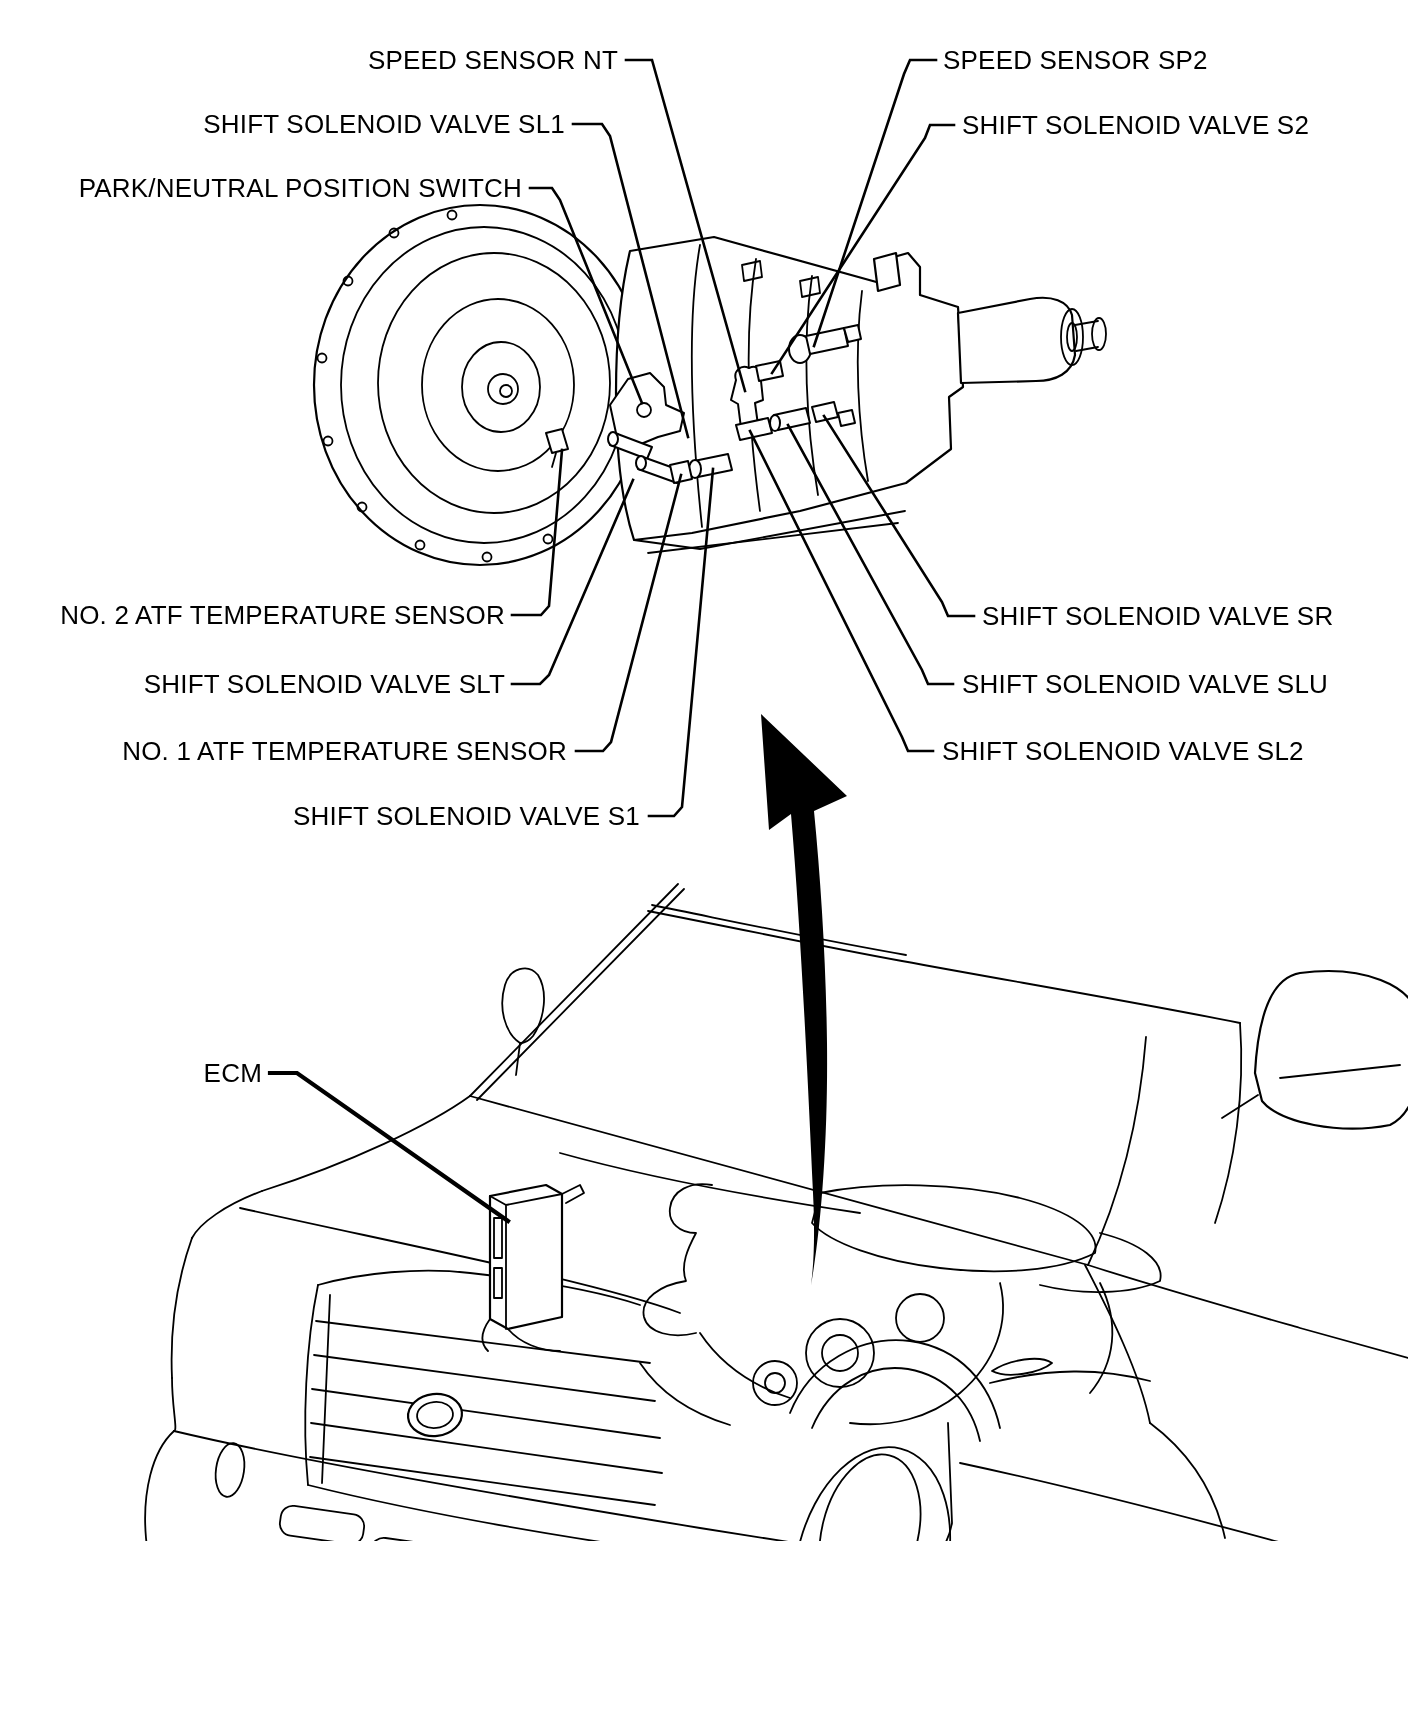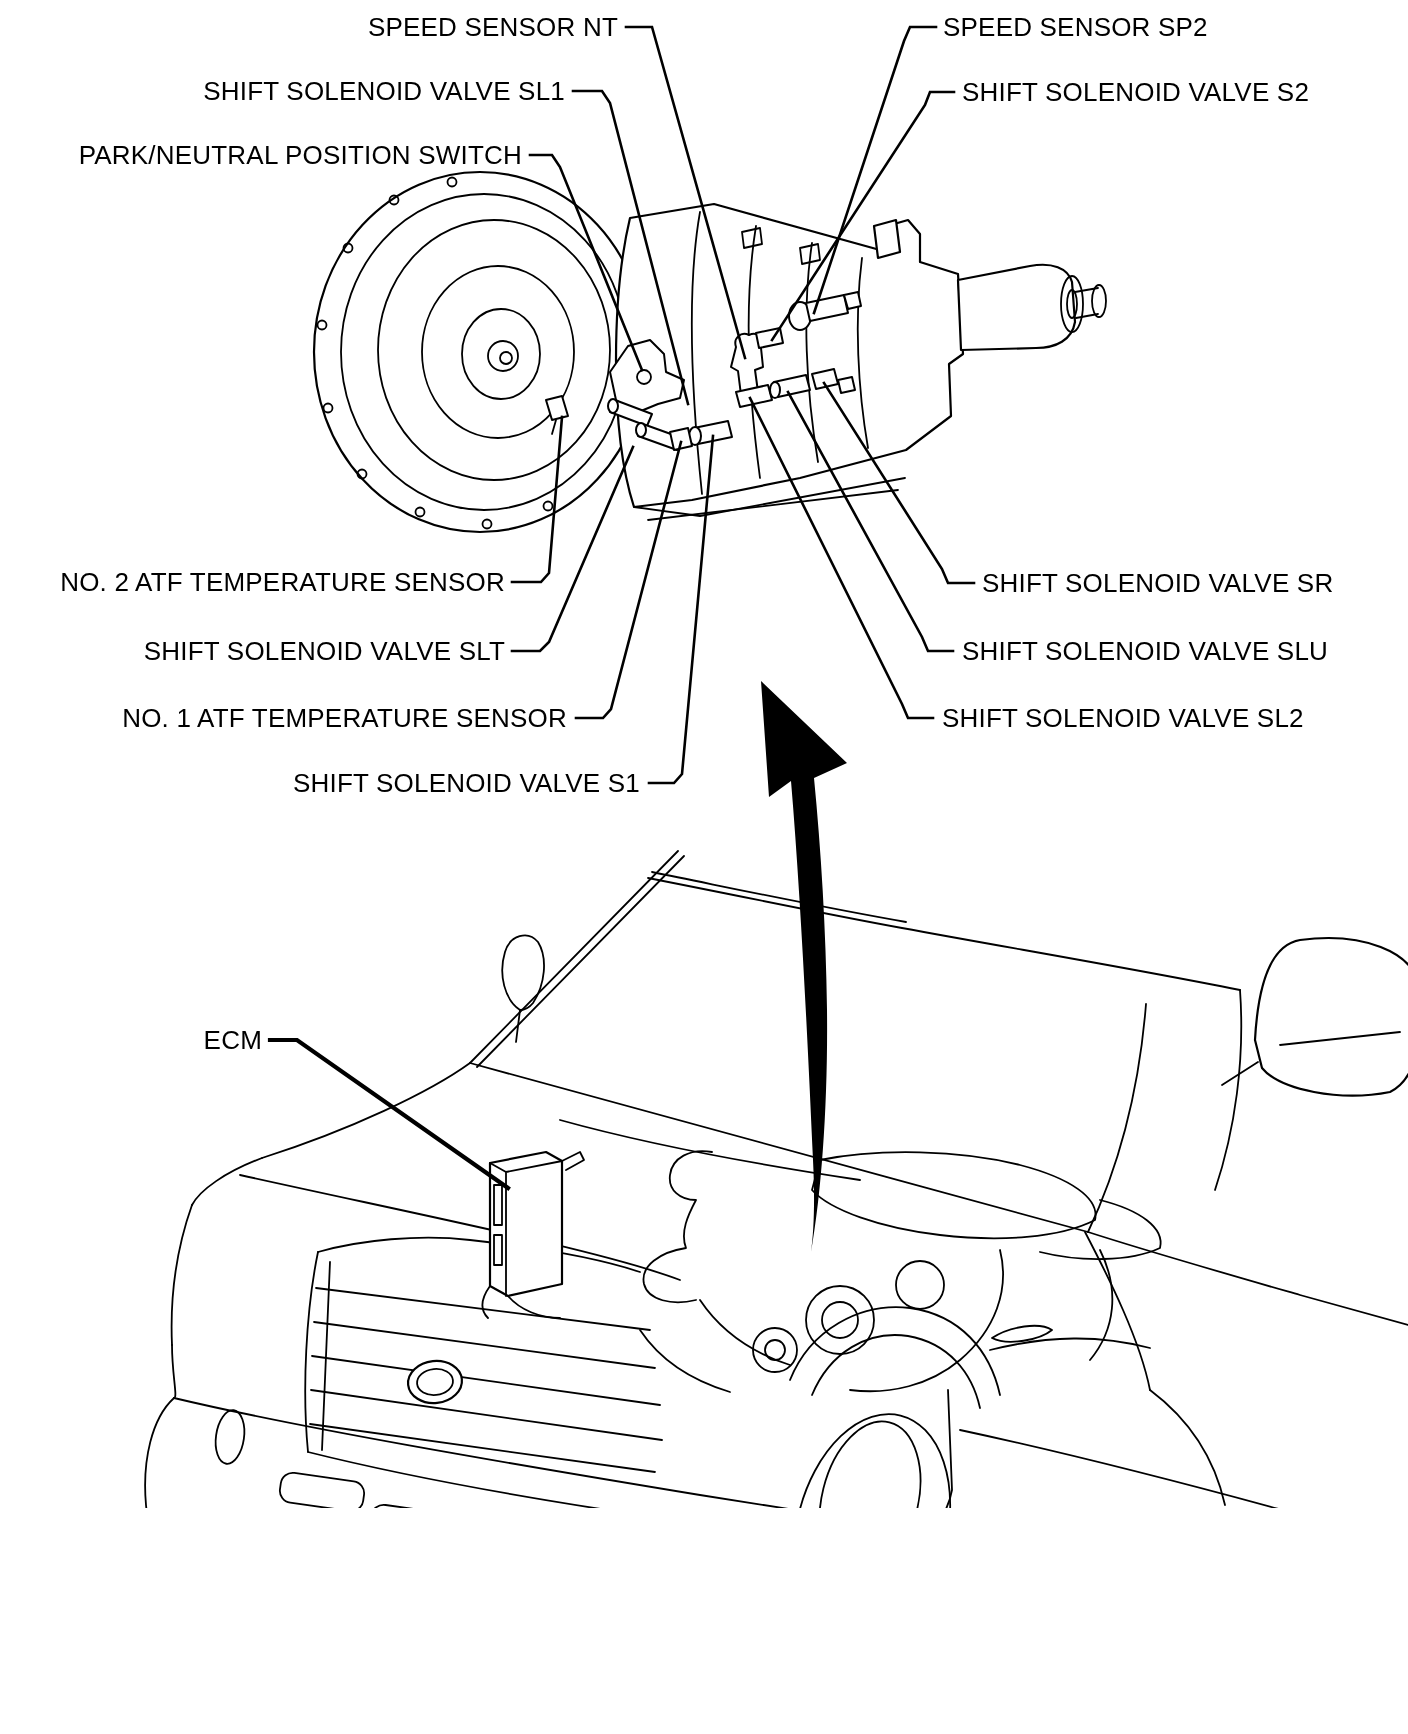--- a/index.html
+++ b/index.html
@@ -2,20 +2,21 @@
 <html><head>
 <meta charset="utf-8">
 <style>
   html,body{margin:0;padding:0;background:#ffffff;}
   #stage{
     position:relative;
     width:1408px;height:1508px;
     background:#ffffff;
     font-family:"Liberation Sans", sans-serif;
     overflow:hidden;
+    margin-top:33px;
   }
   svg{display:block;}
   text.callout{
     font-family:"Liberation Sans", sans-serif;
     font-size:26px;
     letter-spacing:0.2px;
     fill:#000000;
   }
   text.page-marker{
     font-family:"Liberation Sans", sans-serif;

